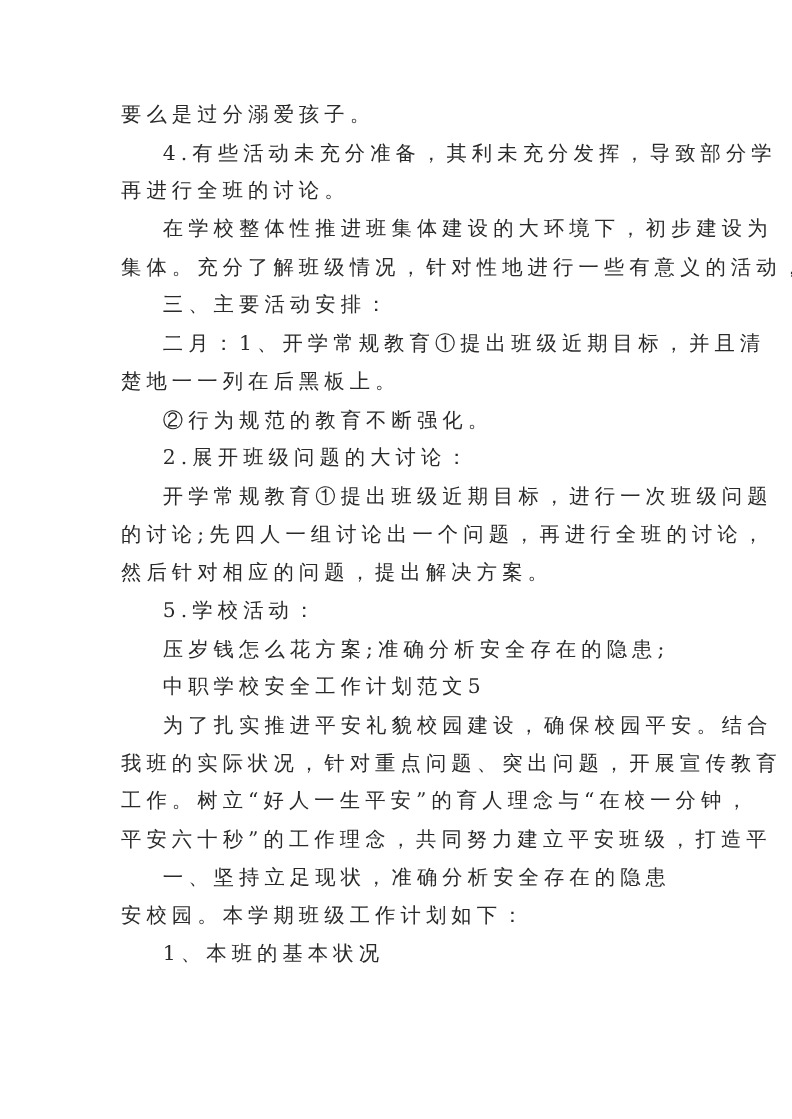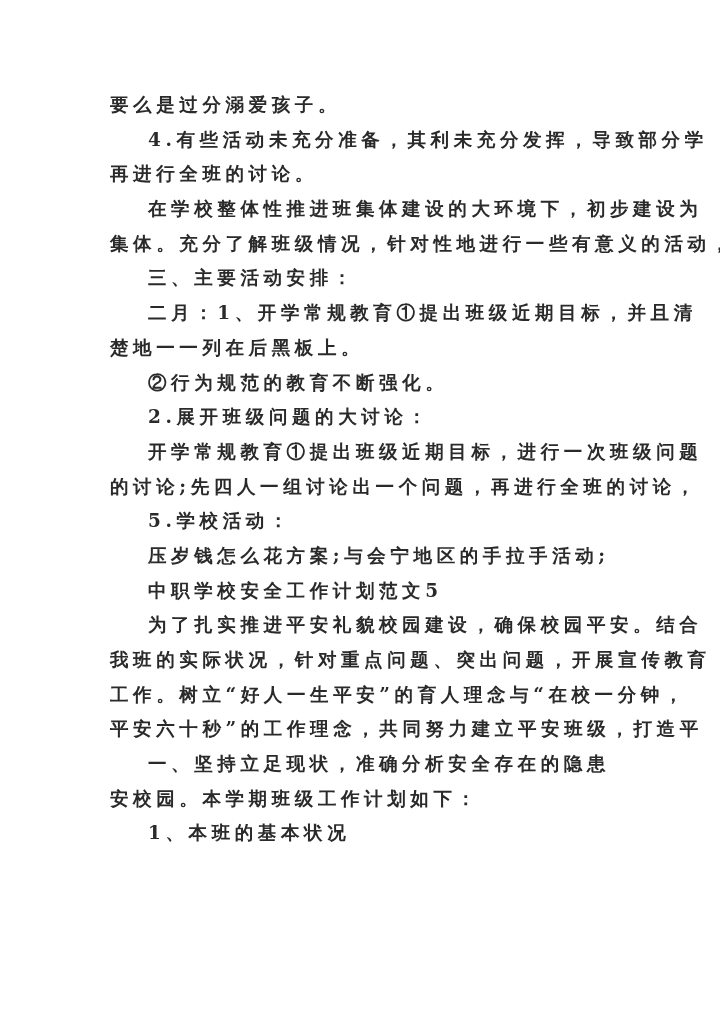--- a/index.html
+++ b/index.html
@@ -13,21 +13,20 @@
       position: relative;
       overflow: hidden;
       font-family: "DejaVu Serif", "Liberation Serif", serif;
       color: #2a2a2a;
     }
     .page {
       position: absolute;
       left: 110px;
       top: 88px;
       width: 510px;
-      font-weight: bold;
     }
     .line {
       height: 34.7px;
       line-height: 34.7px;
       font-size: 18.5px;
       letter-spacing: 4.6px;
       white-space: nowrap;
       overflow: visible;
     }
     .indent {
@@ -43,22 +42,23 @@
   <div class="line">再进行全班的讨论。</div>
   <div class="line indent">在学校整体性推进班集体建设的大环境下，初步建设为</div>
   <div class="line">集体。充分了解班级情况，针对性地进行一些有意义的活动，</div>
   <div class="line indent">三、主要活动安排：</div>
   <div class="line indent">二月：1、开学常规教育①提出班级近期目标，并且清</div>
   <div class="line">楚地一一列在后黑板上。</div>
   <div class="line indent">②行为规范的教育不断强化。</div>
   <div class="line indent">2.展开班级问题的大讨论：</div>
   <div class="line indent">开学常规教育①提出班级近期目标，进行一次班级问题</div>
   <div class="line">的讨论;先四人一组讨论出一个问题，再进行全班的讨论，</div>
+  <div class="line">然后针对相应的问题，提出解决方案。</div>
   <div class="line indent">5.学校活动：</div>
-  <div class="line indent">压岁钱怎么花方案;与会宁地区的手拉手活动;</div>
+  <div class="line indent">压岁钱怎么花方案;准确分析安全存在的隐患;</div>
   <div class="line indent">中职学校安全工作计划范文5</div>
   <div class="line indent">为了扎实推进平安礼貌校园建设，确保校园平安。结合</div>
   <div class="line">我班的实际状况，针对重点问题、突出问题，开展宣传教育</div>
   <div class="line">工作。树立“好人一生平安”的育人理念与“在校一分钟，</div>
   <div class="line">平安六十秒”的工作理念，共同努力建立平安班级，打造平</div>
   <div class="line indent">一、坚持立足现状，准确分析安全存在的隐患</div>
   <div class="line">安校园。本学期班级工作计划如下：</div>
   <div class="line indent">1、本班的基本状况</div>
 </div>
 

